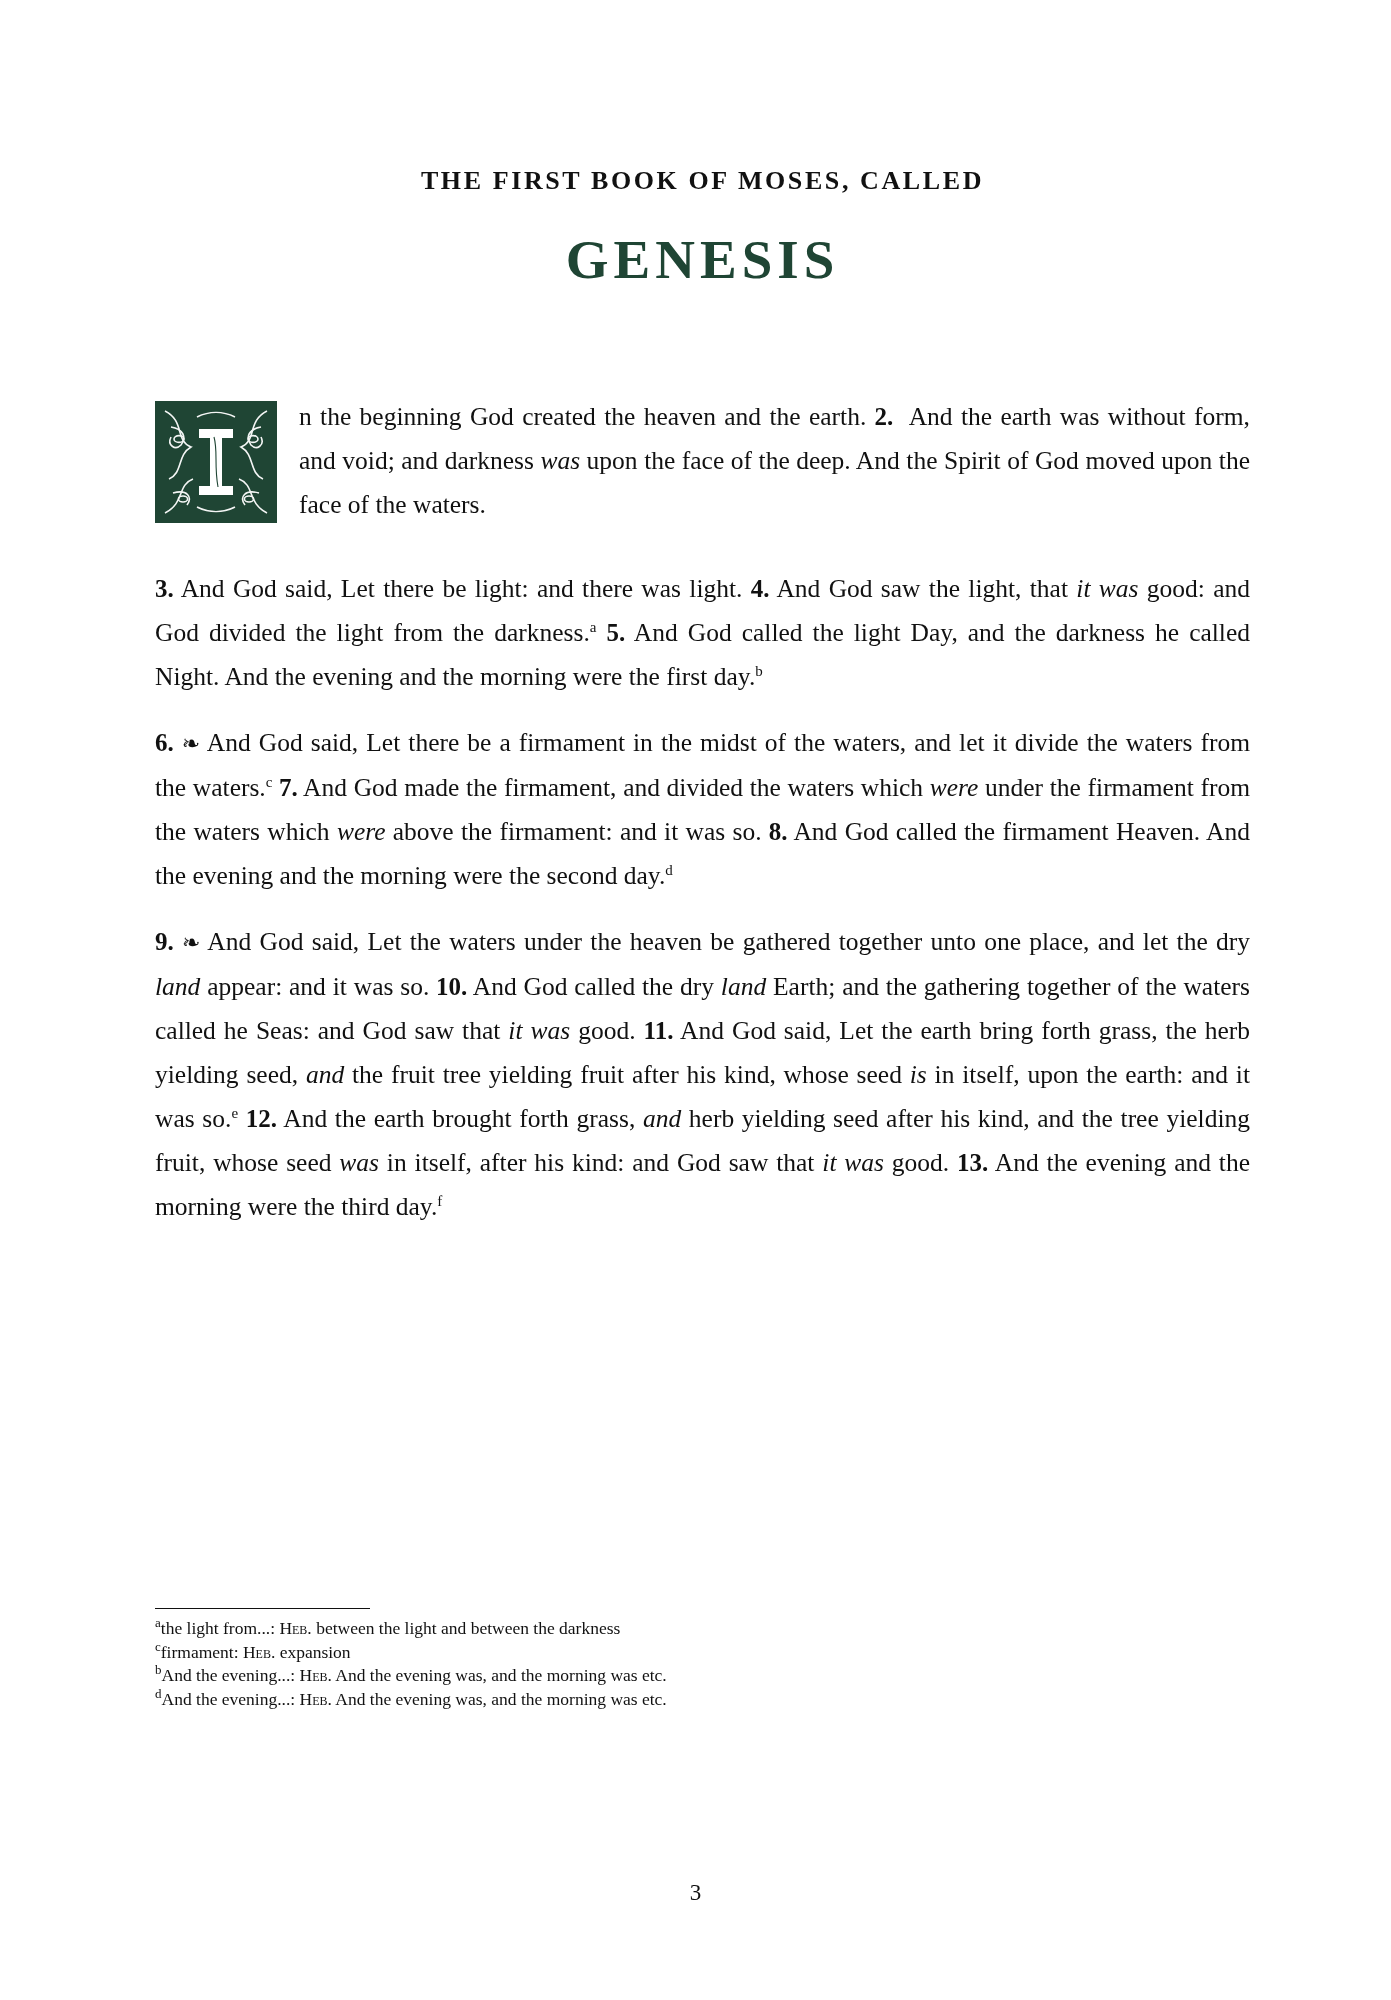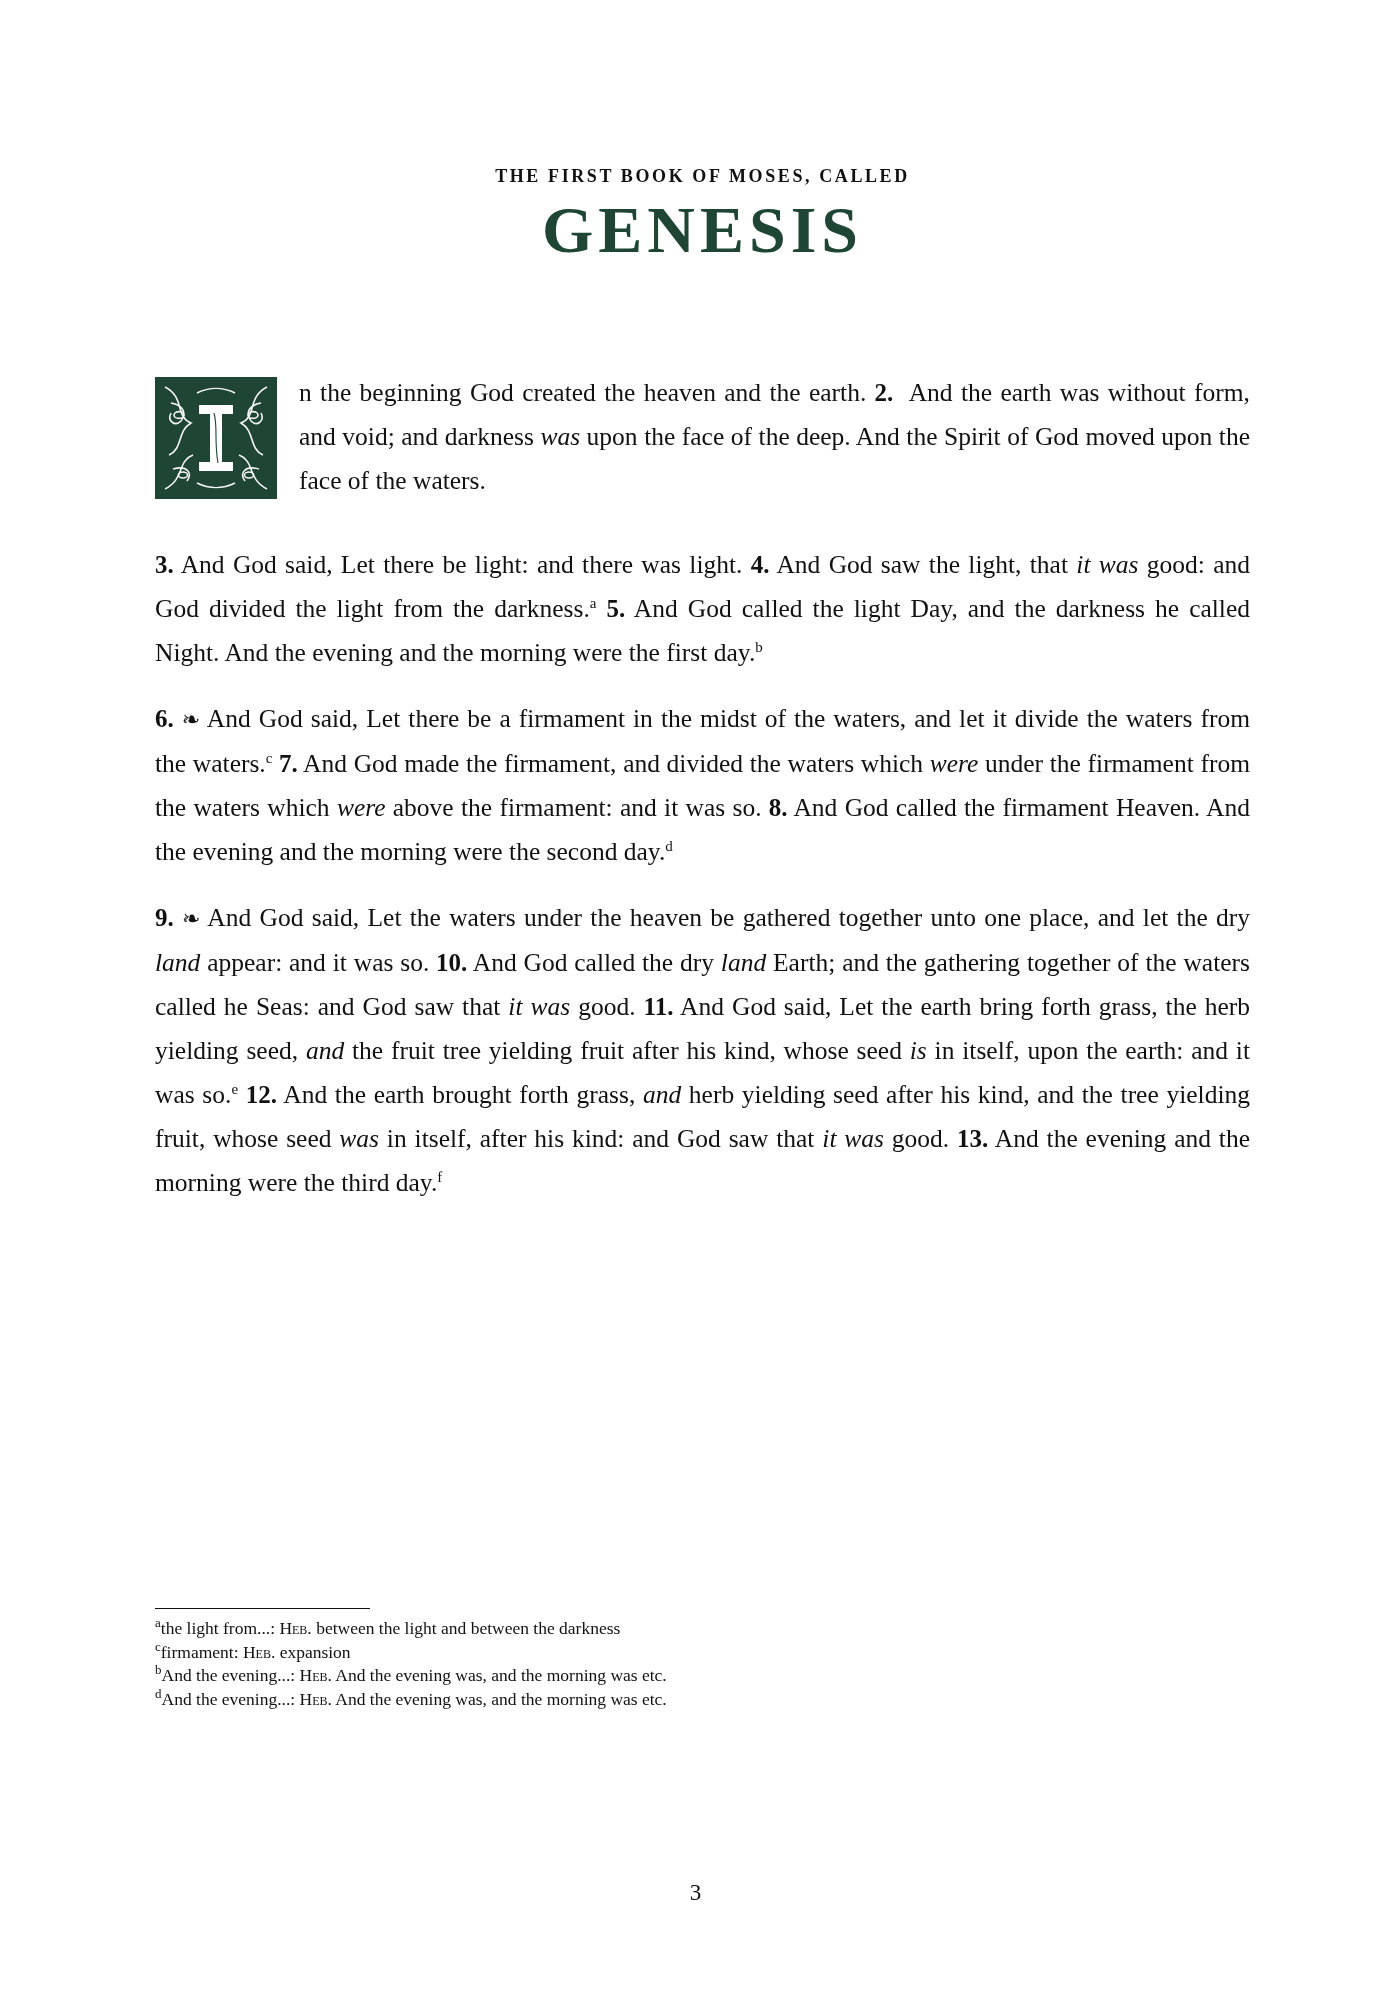--- a/index.html
+++ b/index.html
@@ -26,33 +26,33 @@
     left: 155px;
     top: 0;
     width: 1095px;
   }
 
   
   .book-super {
     text-align: center;
     font-family: "Liberation Serif", serif;
     font-weight: bold;
-    font-size: 18px;
+    font-size: 26px;
     letter-spacing: 2.6px;
     color: #111111;
     margin-top: 166px;
   }
   .book-title {
     text-align: center;
     font-family: "Liberation Serif", serif;
     font-weight: bold;
-    font-size: 66px;
+    font-size: 55px;
     letter-spacing: 5px;
     color: #1f4534;
-    margin-top: 10px;
+    margin-top: 36px;
     line-height: 1;
   }
 
   
   .body-col {
     margin-top: 108px;
     font-size: 25.5px;
     line-height: 44px;
     text-align: justify;
     text-justify: inter-word;

